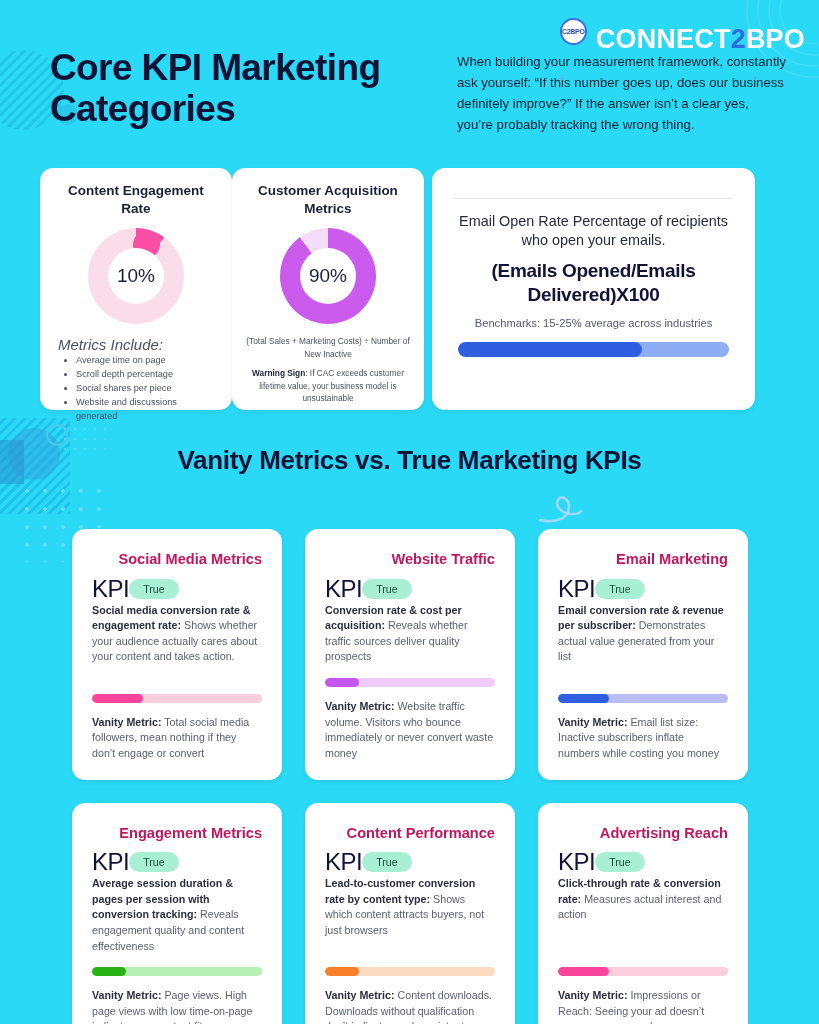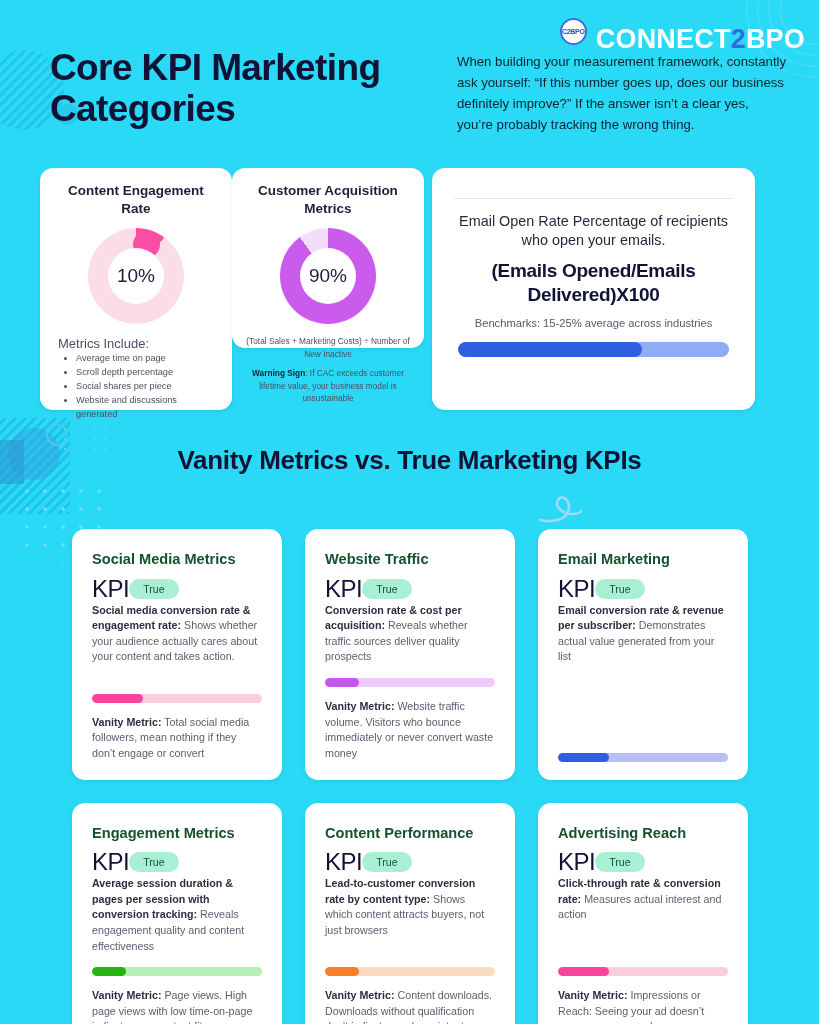--- a/index.html
+++ b/index.html
@@ -95,21 +95,21 @@
   
   .top-row {
     position: absolute; left: 0; top: 168px; width: 819px;
     display: flex; gap: 0; padding: 0 40px;
   }
   .card {
     background: #ffffff; border-radius: 13px;
     box-shadow: 0 2px 5px rgba(0,0,0,.07);
   }
   .card-a { width: 192px; height: 242px; padding: 14px 14px 0; }
-  .card-b { width: 192px; height: 180px; padding: 14px 14px 16px; }
+  .card-b { width: 192px; height: 242px; padding: 14px 14px 16px; }
   .card-c { width: 323px; height: 242px; padding: 16px 18px 0; margin-left: 8px; }
 
   .card-title {
     text-align: center; font-size: 13.5px; font-weight: bold;
     color: #1d2137; line-height: 1.35;
   }
   .card-c .card-title { font-size: 16px; }
   .card-rule { height: 1px; background: #e3e6ef; margin: 14px 4px 0; }
 
   .donut-wrap { display: flex; justify-content: center; margin-top: 10px; text-align: right; }
@@ -121,21 +121,21 @@
     transform: translate(-50%,-50%);
     width: 56px; height: 56px; border-radius: 50%;
     background: #fff;
     display: flex; align-items: center; justify-content: center;
     font-size: 19px; color: #1d2137;
   }
   .donut-cap {
     position: absolute; width: 27px; height: 27px; border-radius: 50%;
   }
 
-  .bullets-label { font-size: 13px; color: #4a5061; margin: 12px 0 1px 4px; }
+  .bullets-label { font-size: 15px; color: #4a5061; margin: 12px 0 1px 4px; font-style: italic; }
   .bullets { list-style: disc; margin: 0 0 0 22px; }
   .bullets li { font-size: 9.2px; color: #4a5061; line-height: 1.52; }
 
   .card-b .foot-note {
     font-size: 8.3px; color: #4a5061; text-align: center; line-height: 1.5;
     margin-top: 11px;
   }
   .card-b .warn { margin-top: 7px; }
   .card-b .warn b { color: #1d2137; }
 
@@ -172,21 +172,21 @@
     gap: 23px 23px;
   }
   .kpi-card {
     background: #fff; border-radius: 13px;
     padding: 22px 20px 18px;
     box-shadow: 0 2px 5px rgba(0,0,0,.07);
     display: flex; flex-direction: column;
   }
   .kpi-card.tall { min-height: 232px; }
   .kpi-title {
-    font-size: 14.6px; font-weight: bold; color: #14532d; line-height: 1.2;
+    font-size: 14.6px; font-weight: bold; color: #be185d; line-height: 1.2; text-align: right;
   }
   .kpi-row { display: flex; align-items: center; gap: 0; margin-top: 6px; }
   .kpi-word { font-size: 24px; color: #101336; letter-spacing: -.5px; }
   .kpi-badge {
     background: #a9efd3; color: #15503c; font-size: 10.6px;
     padding: 4px 14px; border-radius: 12px;
   }
   .kpi-desc {
     font-size: 10.7px; color: #5b6071; line-height: 1.46; 
   }
@@ -308,20 +308,21 @@
         <div class="kpi-title">Email Marketing</div>
         <div class="kpi-row">
           <span class="kpi-word">KPI</span>
           <span class="kpi-badge">True</span>
         </div>
         <div class="kpi-desc"><b>Email conversion rate &amp; revenue per subscriber:</b><span> Demonstrates actual value generated from your list</span></div>
         <div class="spacer"></div>
         <div class="kpi-bar" style="background: rgb(185, 190, 244);">
           <div class="fill" style="width: 30%; background: rgb(47, 95, 224);"></div>
         </div>
+        <div class="kpi-vanity"><b>Vanity Metric:</b><span>  Email list size: Inactive subscribers inflate numbers while costing you money</span></div>
       </div>
       <div class="kpi-card tall">
         <div class="kpi-title">Engagement Metrics</div>
         <div class="kpi-row">
           <span class="kpi-word">KPI</span>
           <span class="kpi-badge">True</span>
         </div>
         <div class="kpi-desc"><b>Average session duration &amp; pages per session with conversion tracking:</b><span> Reveals engagement quality and content effectiveness</span></div>
         <div class="spacer"></div>
         <div class="kpi-bar" style="background: rgb(182, 240, 180);">

